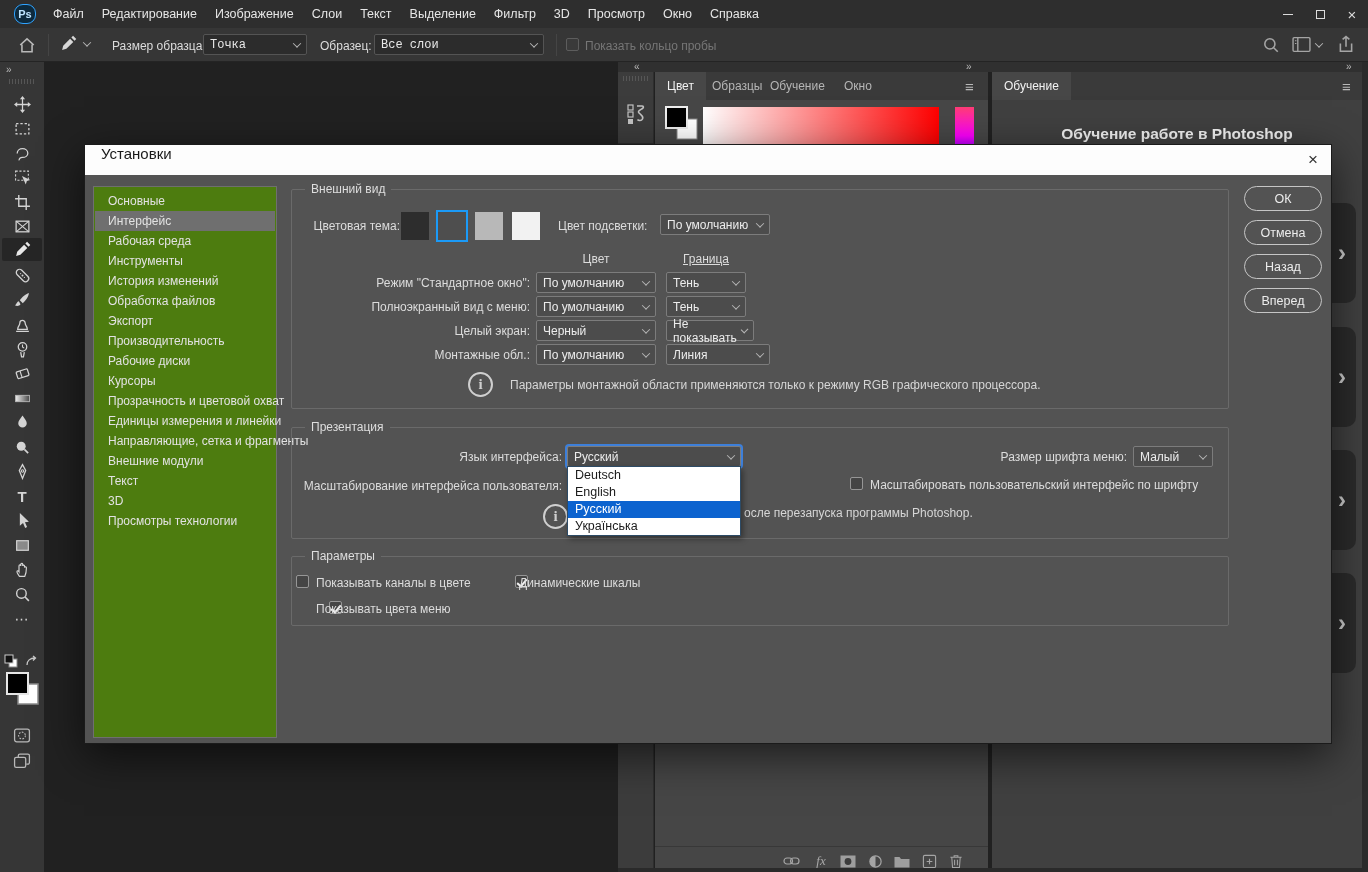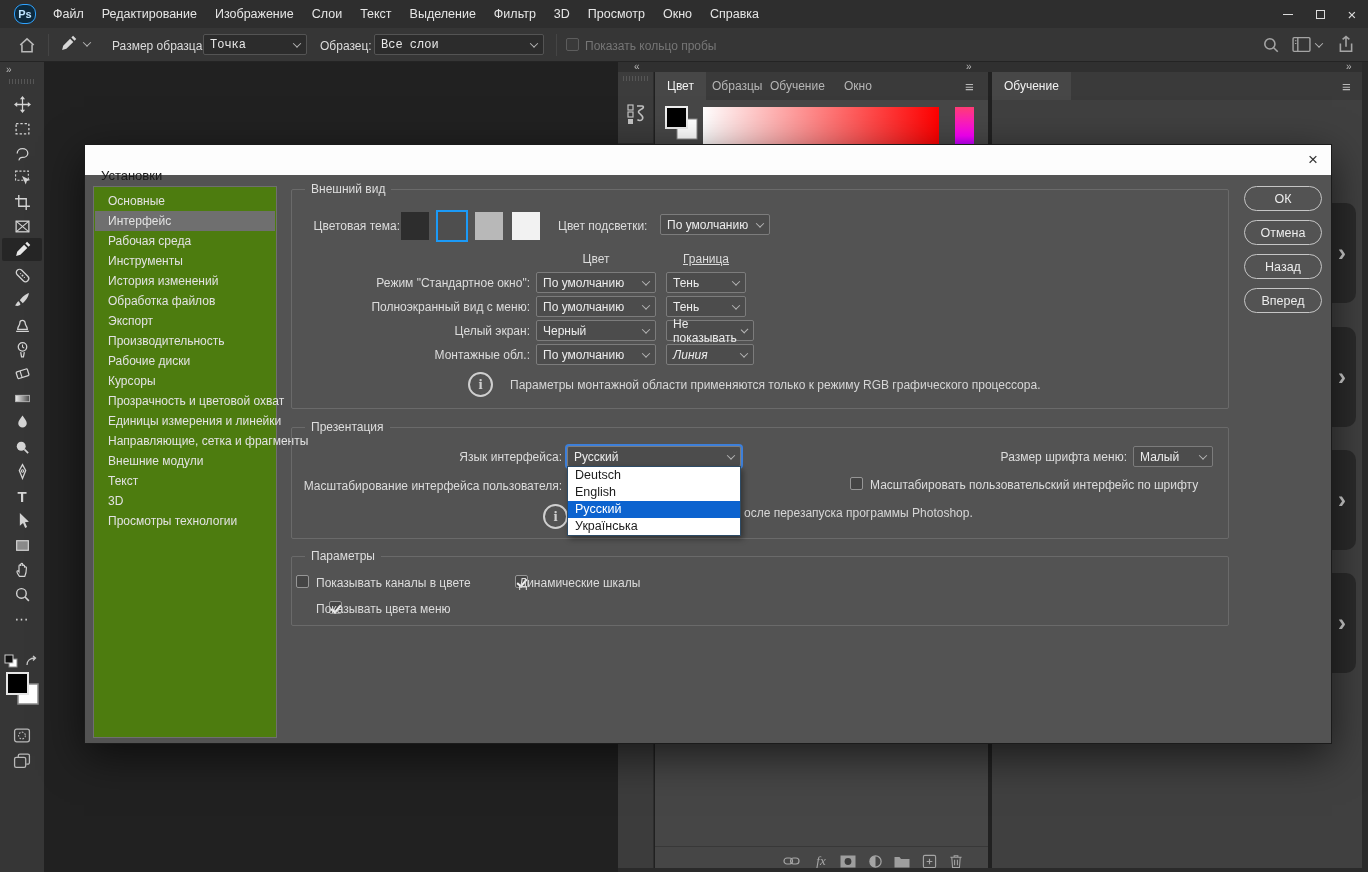--- a/index.html
+++ b/index.html
@@ -56,21 +56,21 @@
   .learn-card { position:absolute; width:256px; height:100px; background:#2b2b2b;
     border-radius:10px; }
   .learn-card .card-chev { position:absolute; right:10px; top:50%; transform:translateY(-50%);
     color:#d0d0d0; font-size:24px; font-weight:bold; }
 
   
   #dialog { left:84px; top:144px; width:1248px; height:600px; z-index:20;
     border:1px solid #1b1b1b; box-shadow:0 12px 40px rgba(0,0,0,.6); background:#535353;
     color:#e4e4e4; font-size:12px; }
   #dlg-titlebar { left:0; top:0; width:100%; height:30px; background:#fdfdfd; color:#1a1a1a; }
-  #dlg-title { left:16px; top:23px; font-size:13px; }
+  #dlg-title { left:16px; top:0; font-size:15px; }
   #dlg-close { left:1216px; top:4px; width:24px; height:22px; display:flex; align-items:center;
     justify-content:center; color:#333; font-size:17px; }
   #dlg-sidebar { left:8px; top:41px; width:184px; height:552px; background:#4d7c0f;
     border:1px solid #6f6f6f; }
   .side-item { position:absolute; left:1px; width:180px; height:20px; line-height:20px;
     padding-left:13px; color:#e2e2e2; white-space:nowrap; }
   .side-item.selected { background:#6f6f6f; }
   .fs { position:absolute; border:1px solid #6a6a6a; border-radius:2px; }
   .fs-legend { position:absolute; top:-8px; left:13px; background:#535353; padding:0 6px;
     color:#dedede; }
@@ -376,20 +376,21 @@
     </div>
     <div class="abs" style="left:48px;top:7px;width:236px;height:64px;background:linear-gradient(to right,#ffffff,#ff0000);"></div>
     <div class="abs" style="left: 300px; top: 7px; width: 19px; height: 64px; background: linear-gradient(rgb(255, 61, 117) 0%, rgb(255, 0, 255) 45%, rgb(0, 0, 255) 100%);" id="hue-bar"></div>
   </div>
 
   <div class="abs tabbar" style="left:992px;top:72px;width:370px;height:28px;">
     <div class="tab active" style="left:0;">Обучение</div>
     <div class="abs panel-menu-icon" style="left:350px;top:6px;">≡</div>
   </div>
   <div class="abs" style="left:992px;top:100px;width:370px;height:768px;background:#404040;">
+    <div class="abs" style="left:0;top:25px;width:370px;text-align:center;font-size:15.5px;font-weight:bold;color:#f2f2f2;">Обучение работе в Photoshop</div>
     <div class="learn-card" style="left:108px;top:103px;">
         <span class="card-chev">›</span>
       </div>
     <div class="learn-card" style="left:108px;top:227px;">
         <span class="card-chev">›</span>
       </div>
     <div class="learn-card" style="left:108px;top:350px;">
         <span class="card-chev">›</span>
       </div>
     <div class="learn-card" style="left:108px;top:473px;">
@@ -511,21 +512,21 @@
       <div class="dd" style="left:374px;top:130px;width:88px;">
           <span>Не показывать</span>
           <span class="chev"></span>
         </div>
 
       <div class="lbl r" style="left:0;top:158px;width:238px;">Монтажные обл.:</div>
       <div class="dd" style="left:244px;top:154px;width:120px;">
           <span>По умолчанию</span>
           <span class="chev"></span>
         </div>
-      <div class="dd" style="left:374px;top:154px;width:88px;font-style:italic;">
+      <div class="dd" style="left:374px;top:154px;width:104px;">
           <span>Линия</span>
           <span class="chev"></span>
         </div>
 
       <div class="info-icon" style="left:176px;top:182px;">
           <span>i</span>
         </div>
       <div class="lbl" style="left:218px;top:188px;color:#d6d6d6;">Параметры монтажной области применяются только к режиму RGB графического процессора.</div>
     </div>
 

